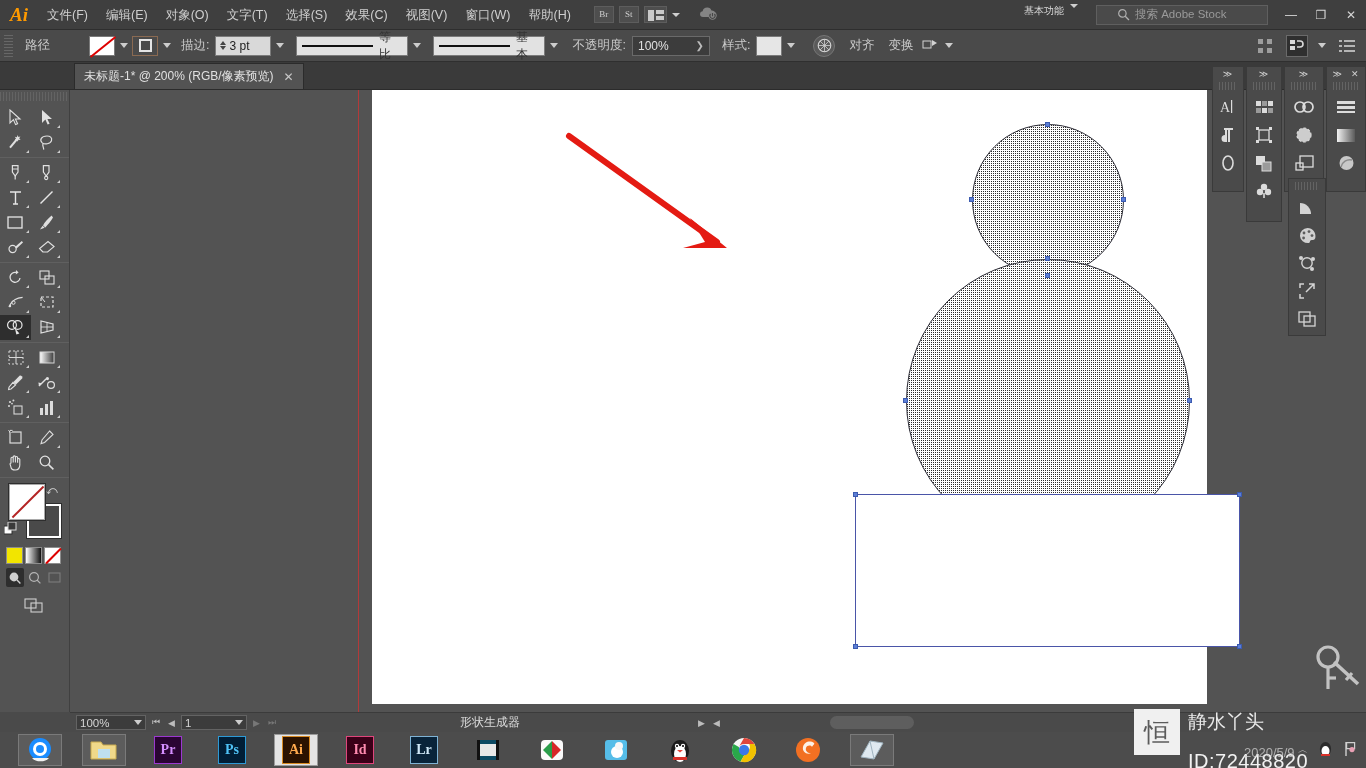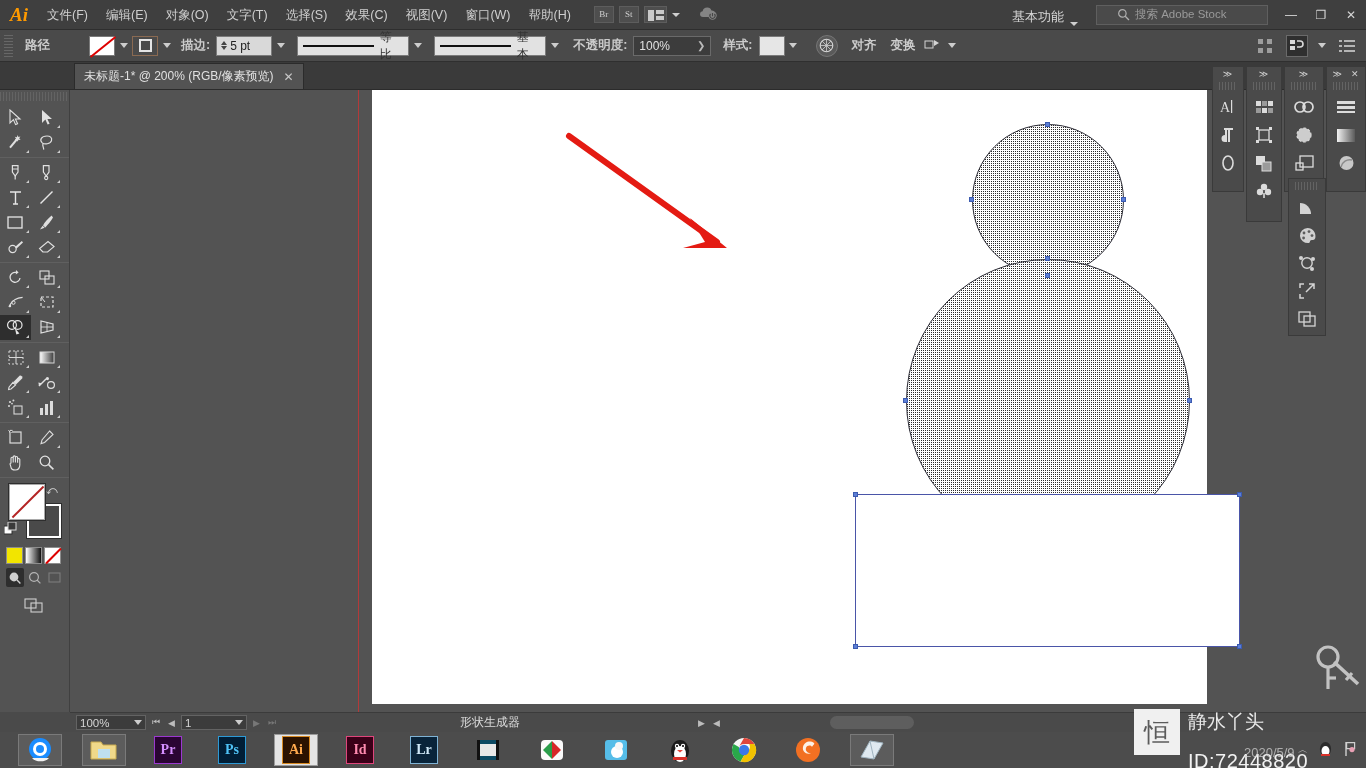--- a/index.html
+++ b/index.html
@@ -35,41 +35,41 @@
     font-family:"Liberation Serif",serif;
   }
   .mb-grid { width:23px; height:17px; background:#4e4e4e; border:1px solid #5d5d5d; position:relative; }
   .mb-grid::before { content:""; position:absolute; left:3px; top:3px; width:6px; height:11px; background:#c9c9c9; }
   .mb-grid::after { content:""; position:absolute; left:11px; top:3px; width:8px; height:4px; background:#c9c9c9;
     box-shadow:0 6px 0 0 #c9c9c9; }
   .caret { width:0;height:0;border-left:4px solid transparent;border-right:4px solid transparent;
     border-top:4px solid #cfcfcf; display:inline-block; }
   .mb-cloud { margin-left:14px; opacity:.75; }
   .mb-right { margin-left:auto; display:flex; align-items:center; height:30px; }
-  .workspace-btn { display:flex; align-items:flex-end; gap:6px; padding:0 10px; height:22px;
-     font-size:13px; color:#d8d8d8; }
+  .workspace-btn { display:flex; align-items:flex-start; gap:6px; padding:0 10px; height:22px;
+     font-size:10px; color:#d8d8d8; }
   .stock-search {
     display:flex; align-items:center; gap:5px; width:172px; height:20px;
     background:#4a4a4a; border:1px solid #5f5f5f; padding:0 20px; margin:0 8px;
     color:#9a9a9a; font-size:11.5px;
   }
   .win-btns { display:flex; height:30px; }
   .win-btn { width:30px; height:30px; display:flex; align-items:center; justify-content:center;
     color:#d6d6d6; font-size:12px; }
 
   
   .ctrlbar {
     position:absolute; left:0; top:30px; width:1366px; height:32px;
     background:#4a4a4a; border-bottom:1px solid #2f2f2f;
     display:flex; align-items:center; padding-left:4px;
   }
   .grip { width:9px; height:22px; margin-right:6px;
     background:repeating-linear-gradient(to bottom,#6e6e6e 0 1px,transparent 1px 3px);
     opacity:.8; }
-  .ctl-label { font-size:12.5px; color:#cbcbcb; margin:0 6px; white-space:nowrap;font-weight:bold; }
+  .ctl-label { font-size:12.5px; color:#cbcbcb; margin:0 6px; white-space:nowrap; }
   .sw {
     width:26px; height:20px; border:1px solid #7a7a7a; background:#fff; position:relative;
   }
   .sw.none::after {
     content:""; position:absolute; left:-3px; top:9px; width:32px; height:2px;
     background:#d00; transform:rotate(-39deg);
   }
   .sw.stroke { background:#4a4a4a; border:1px solid #8a6a52; display:flex; align-items:center; justify-content:center; }
   .sw.stroke::after { content:""; width:9px; height:9px; border:2px solid #e4e4e4; background:#4a4a4a; }
   .sw.style { background:#e6e6e6; }
@@ -313,21 +313,21 @@
     <div class="dd">
         <span class="arrow-dn"></span>
       </div>
 
     <div class="ctl-label">描边:</div>
     <div class="numfield">
       <span class="spin">
           <i></i>
           <i></i>
         </span>
-      <span>5 pt</span>
+      <span>3 pt</span>
     </div>
     <div class="dd">
         <span class="arrow-dn"></span>
       </div>
 
     <div class="combo" style="width:112px;margin-left:8px">
       <span class="line"></span>
       <span>等比</span>
     </div>
     <div class="dd">

